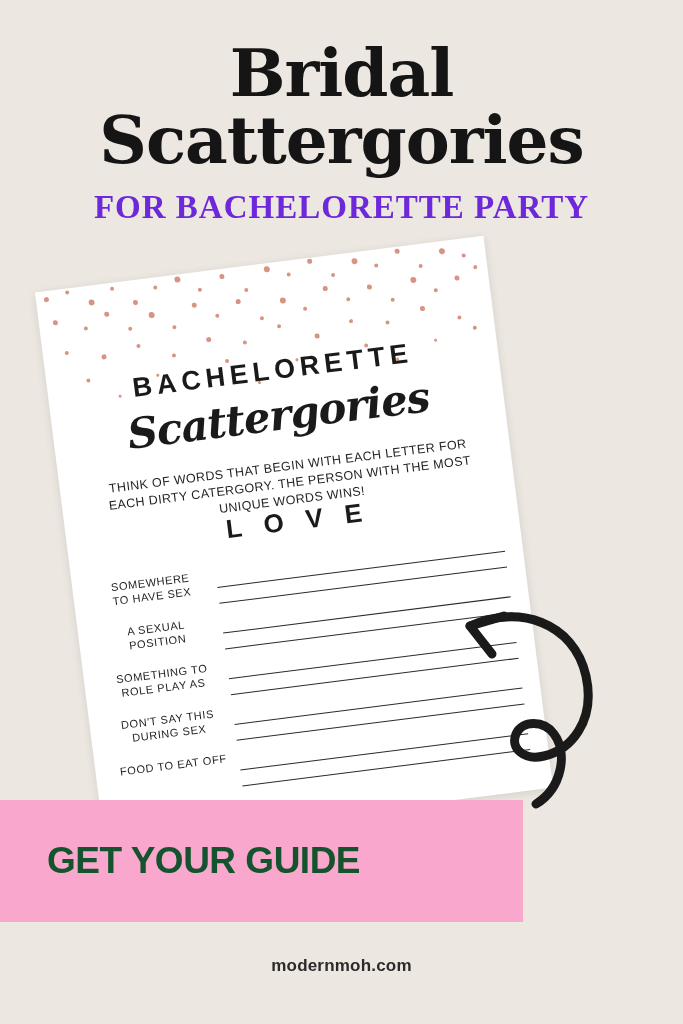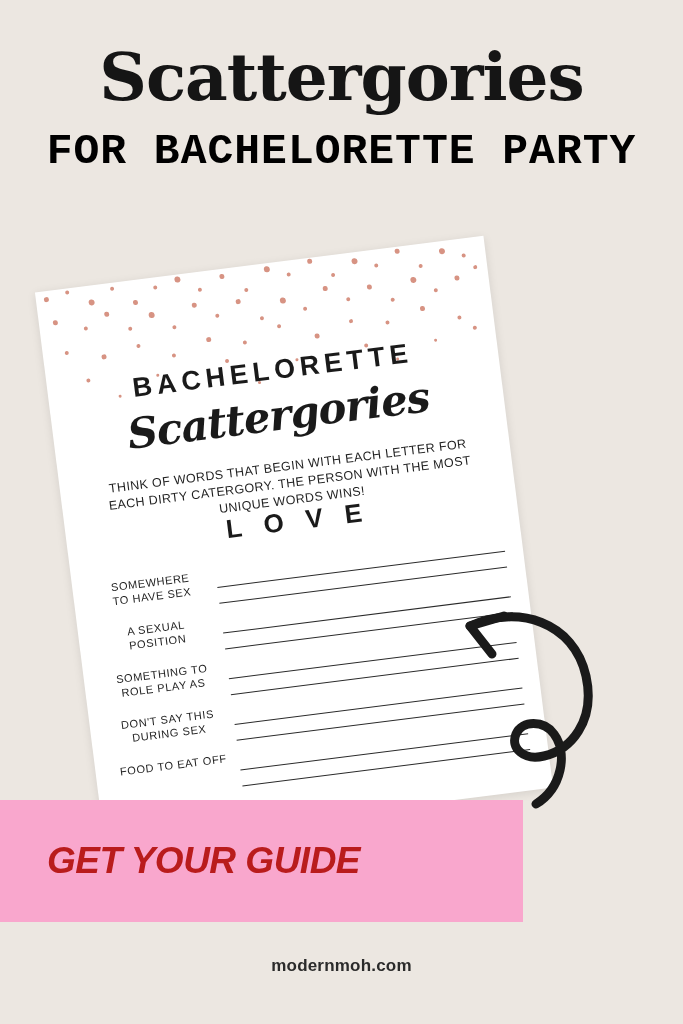--- a/index.html
+++ b/index.html
@@ -32,25 +32,25 @@
     line-height: 0.95;
   }
   .headline .line1 {
     font-size: 66px;
   }
   .headline .line2 {
     font-size: 66px;
     margin-top: 4px;
   }
   .headline .subtitle {
-    font-family: Liberation Mono, monospace;
-    font-weight: bold;
-    font-size: 43px;
+    font-family: Liberation Serif, serif;
+    font-weight: bold;
+    font-size: 33px;
     letter-spacing: 1px;
-    color: #000000;
+    color: #6d28d9;
     margin-top: 18px;
   }
 
   
   .sheet-wrap {
     position: absolute;
     top: 262px;
     left: 68px;
     width: 500px;
     height: 560px;
@@ -191,43 +191,43 @@
     flex-direction: column;
     justify-content: center;
     padding-left: 47px;
     box-sizing: border-box;
   }
   .cta .cta-line {
     font-family: "Liberation Sans", sans-serif;
     font-weight: bold;
     font-size: 37px;
     letter-spacing: -0.5px;
-    color: #b91c1c;
+    color: #14532d;
     line-height: 1.12;
-    font-style: italic;
   }
 
   
   .footer {
     position: absolute;
     left: 0;
     top: 956px;
     width: 683px;
     text-align: center;
     font-family: "Liberation Sans", sans-serif;
     font-size: 17px;
     font-weight: bold;
     color: #2b2b2b;
     letter-spacing: 0.2px;
   }
 </style>
 </head>
 <body>
 
 <div class="headline">
+  <div class="line1">Bridal</div>
   <div class="line2">Scattergories</div>
   <div class="subtitle">FOR BACHELORETTE PARTY</div>
 </div>
 
 <div class="sheet-wrap">
   <div class="sheet">
 
     <div class="confetti">
       <i style="left:8px;top:6px;width:5px;height:5px;"></i>
       <i style="left:30px;top:2px;width:4px;height:4px;"></i>

